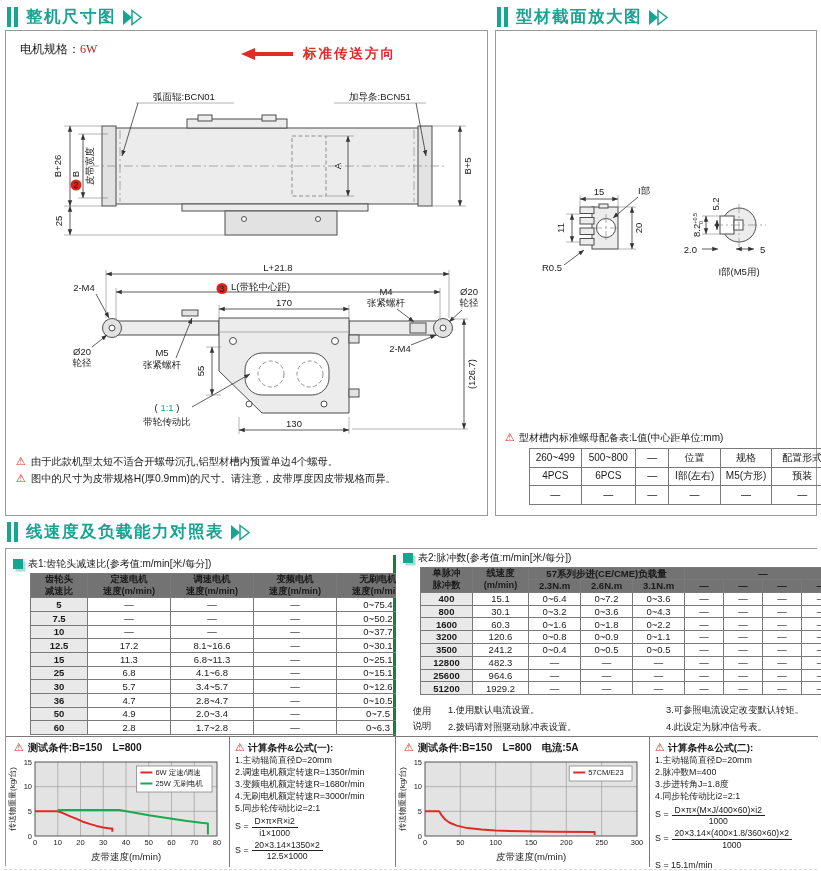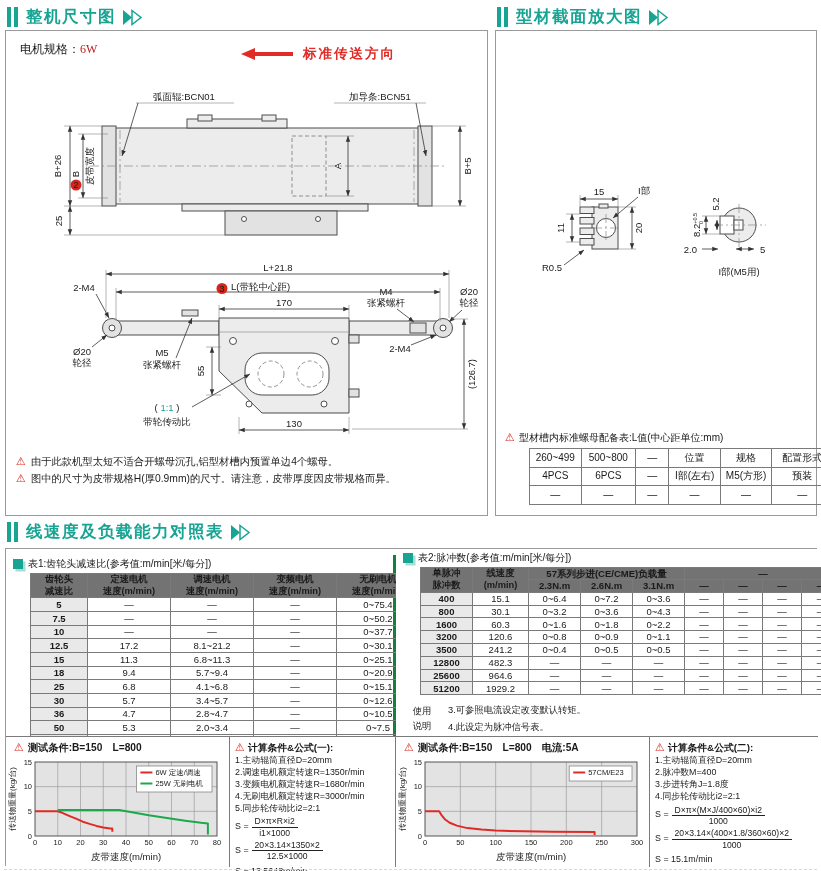--- a/index.html
+++ b/index.html
@@ -48,21 +48,21 @@
   .cell{position:absolute;box-sizing:border-box;background:#fff;}
   .cond{display:flex;gap:4px;align-items:center;font-size:10.2px;font-weight:bold;
         padding:4px 0 0 8px;white-space:nowrap;}
   .calc{padding:2px 5px;font-size:8.9px;line-height:1.33;}
   .calc-title{font-size:9.8px;font-weight:bold;display:flex;gap:3px;align-items:center;margin:2px 0 1px;}
   .calc-line{white-space:nowrap;}
   .f{display:flex;align-items:center;gap:3px;margin:2px 0;white-space:nowrap;}
   .frac{display:inline-block;text-align:center;font-size:8.6px;line-height:1.2;}
   .frac .num{display:block;border-bottom:1px solid #222;padding:0 3px;}
   .frac .den{display:block;}
-  .fres{margin-top:4px;}
+  .fres{margin-top:10px;}
   
   svg.draw{position:absolute;overflow:visible;}
   svg.draw text{fill:#1a1a1a;font-size:9.5px;stroke:none;}
   .pt{fill:#ececec;stroke:#4d4d4d;stroke-width:1;}
   .pt2{fill:#e2e2e2;stroke:#4d4d4d;stroke-width:1;}
   .wh{fill:#fff;stroke:#4d4d4d;stroke-width:1;}
   .dim{stroke:#333;stroke-width:0.8;fill:none;}
   .wit{stroke:#777;stroke-width:0.55;fill:none;}
   .ldr{stroke:#333;stroke-width:0.8;fill:none;}
   .cl{stroke:#8a8a8a;stroke-width:0.7;stroke-dasharray:9 3 2 3;fill:none;}
@@ -413,39 +413,32 @@
             <tr>
               <td>10</td>
               <td>—</td>
               <td>—</td>
               <td>—</td>
               <td>0~37.7</td>
             </tr>
             <tr>
               <td>12.5</td>
               <td>17.2</td>
-              <td>8.1~21.2</td>
+              <td>8.1~16.6</td>
               <td>—</td>
               <td>0~30.1</td>
             </tr>
             <tr>
               <td>15</td>
               <td>11.3</td>
               <td>6.8~11.3</td>
               <td>—</td>
               <td>0~25.1</td>
             </tr>
             <tr>
-              <td>18</td>
-              <td>9.4</td>
-              <td>5.7~9.4</td>
-              <td>—</td>
-              <td>0~20.9</td>
-            </tr>
-            <tr>
               <td>25</td>
               <td>6.8</td>
               <td>4.1~6.8</td>
               <td>—</td>
               <td>0~15.1</td>
             </tr>
             <tr>
               <td>30</td>
               <td>5.7</td>
               <td>3.4~5.7</td>
@@ -454,21 +447,21 @@
             </tr>
             <tr>
               <td>36</td>
               <td>4.7</td>
               <td>2.8~4.7</td>
               <td>—</td>
               <td>0~10.5</td>
             </tr>
             <tr>
               <td>50</td>
-              <td>5.3</td>
+              <td>4.9</td>
               <td>2.0~3.4</td>
               <td>—</td>
               <td>0~7.5</td>
             </tr>
             <tr>
               <td>60</td>
               <td>2.8</td>
               <td>1.7~2.8</td>
               <td>—</td>
               <td>0~6.3</td>
@@ -607,20 +600,24 @@
               <td>—</td>
             </tr>
           </tbody>
       </table>
       <div class="usage">
         <div class="ulab">
           <div>使用</div>
             <div>说明</div>
         </div>
         <div class="ucols">
+          <div class="unotes l">
+              <div class="unote-line">1.使用默认电流设置。</div>
+              <div class="unote-line">2.拨码请对照驱动脉冲表设置。</div>
+            </div>
           <div class="unotes">
               <div class="unote-line">3.可参照电流设定改变默认转矩。</div>
               <div class="unote-line">4.此设定为脉冲信号表。</div>
             </div>
         </div>
       </div>
     </div>
 
     <div class="cell" style="left:0;top:187px;width:224px;height:131px;border-top:1px solid #7a7a7a;border-right:1px solid #7a7a7a;">
       <div class="cond">

